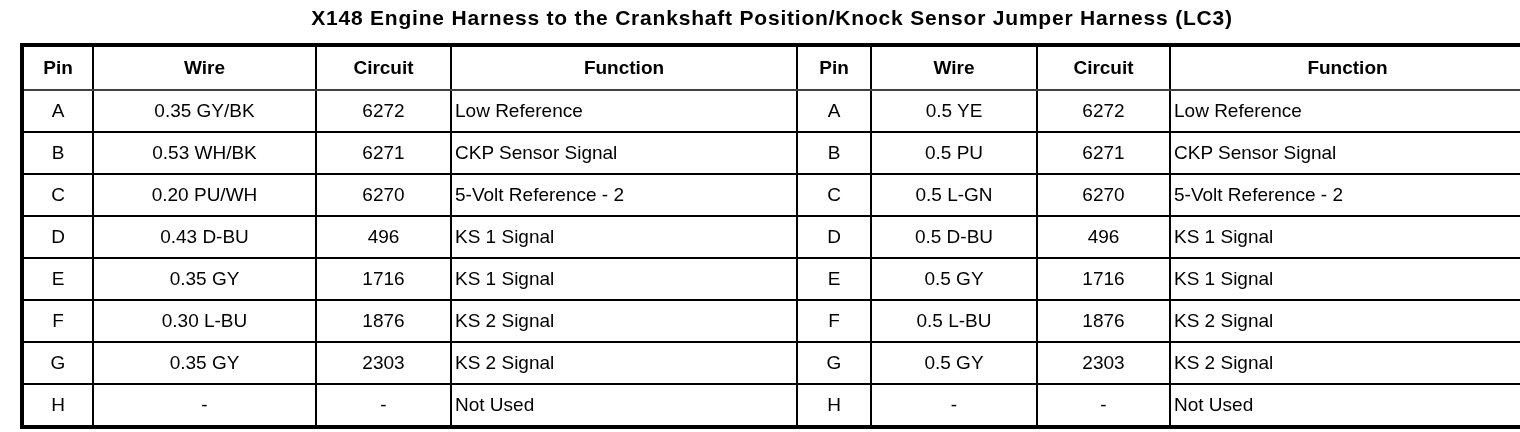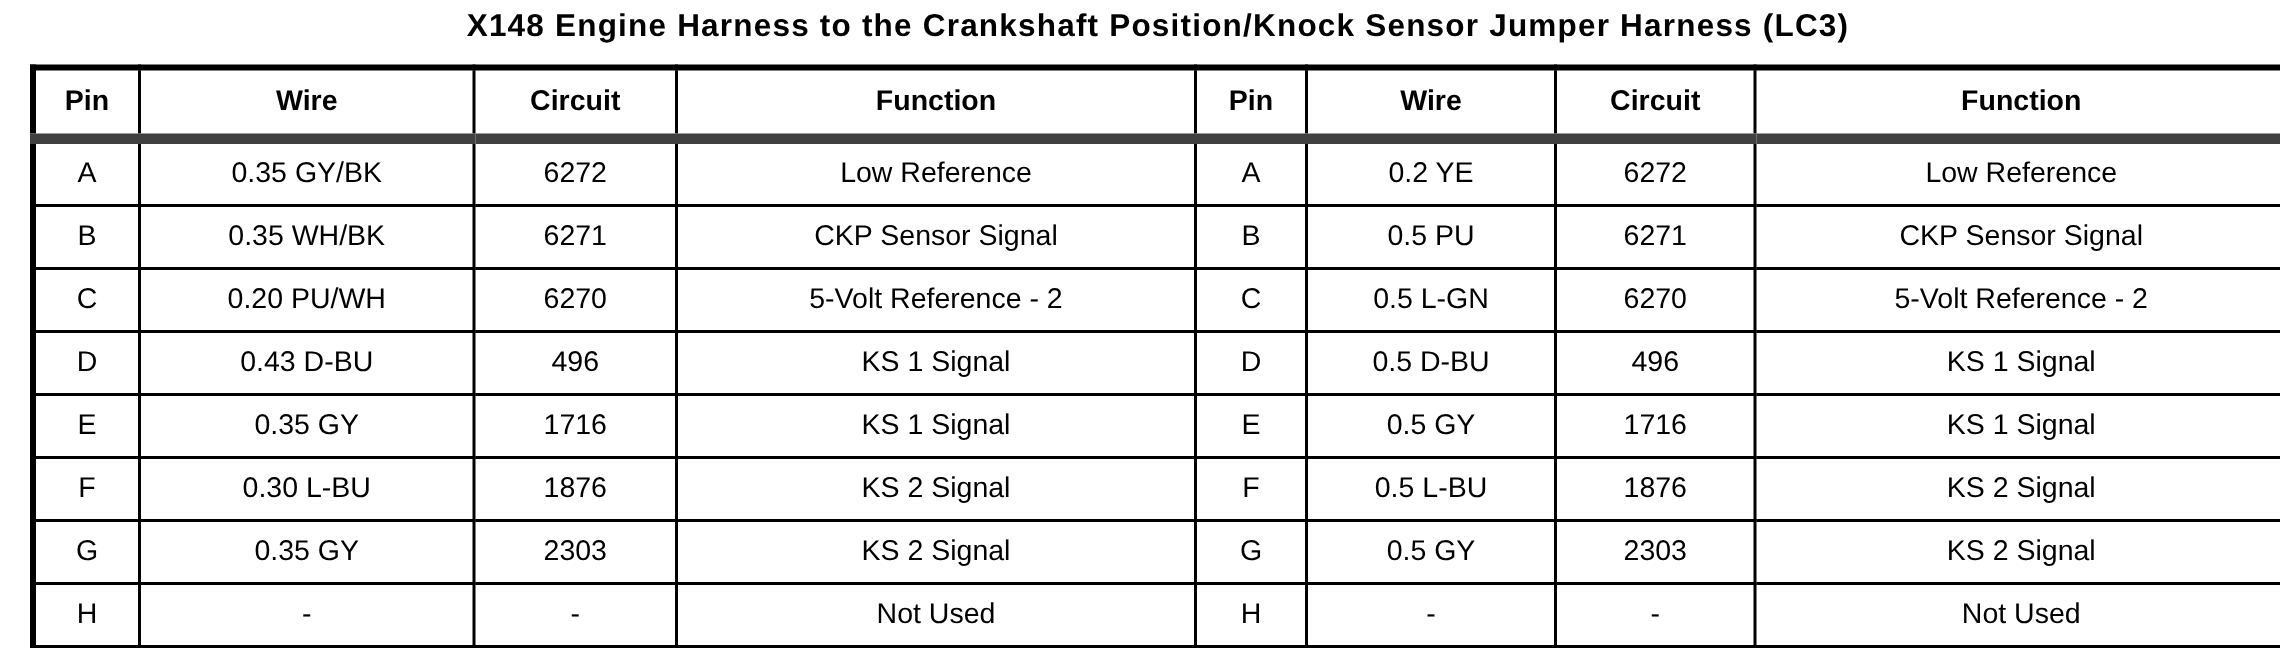--- a/index.html
+++ b/index.html
@@ -35,25 +35,25 @@
     border: 2px solid #000000;
     font-size: 19px;
     height: 40px;
     padding: 0 3px;
     overflow: hidden;
     white-space: nowrap;
   }
   .pin-table th {
     font-weight: bold;
     text-align: center;
-    border-bottom: 7px solid #404040;
+    border-bottom: 2px solid #404040;
     height: 42px;
   }
   .c-center { text-align: center; }
-  .c-left   { text-align: center; padding-left: 6px; }
+  .c-left   { text-align: left; padding-left: 6px; }
   col.w-pin       { width: 71px; }
   col.w-wire-l    { width: 223px; }
   col.w-circuit-l { width: 135px; }
   col.w-func-l    { width: 346px; }
   col.w-pin-r     { width: 74px; }
   col.w-wire-r    { width: 166px; }
   col.w-circuit-r { width: 133px; }
   col.w-func-r    { width: 356px; }
 </style>
 </head>
@@ -85,27 +85,27 @@
         <th>Function</th>
       </tr>
     </thead>
     <tbody>
         <tr>
           <td class="c-center">A</td>
           <td class="c-center">0.35 GY/BK</td>
           <td class="c-center">6272</td>
           <td class="c-left">Low Reference</td>
           <td class="c-center">A</td>
-          <td class="c-center">0.2 YE</td>
+          <td class="c-center">0.5 YE</td>
           <td class="c-center">6272</td>
           <td class="c-left">Low Reference</td>
         </tr>
         <tr>
           <td class="c-center">B</td>
-          <td class="c-center">0.35 WH/BK</td>
+          <td class="c-center">0.53 WH/BK</td>
           <td class="c-center">6271</td>
           <td class="c-left">CKP Sensor Signal</td>
           <td class="c-center">B</td>
           <td class="c-center">0.5 PU</td>
           <td class="c-center">6271</td>
           <td class="c-left">CKP Sensor Signal</td>
         </tr>
         <tr>
           <td class="c-center">C</td>
           <td class="c-center">0.20 PU/WH</td>

